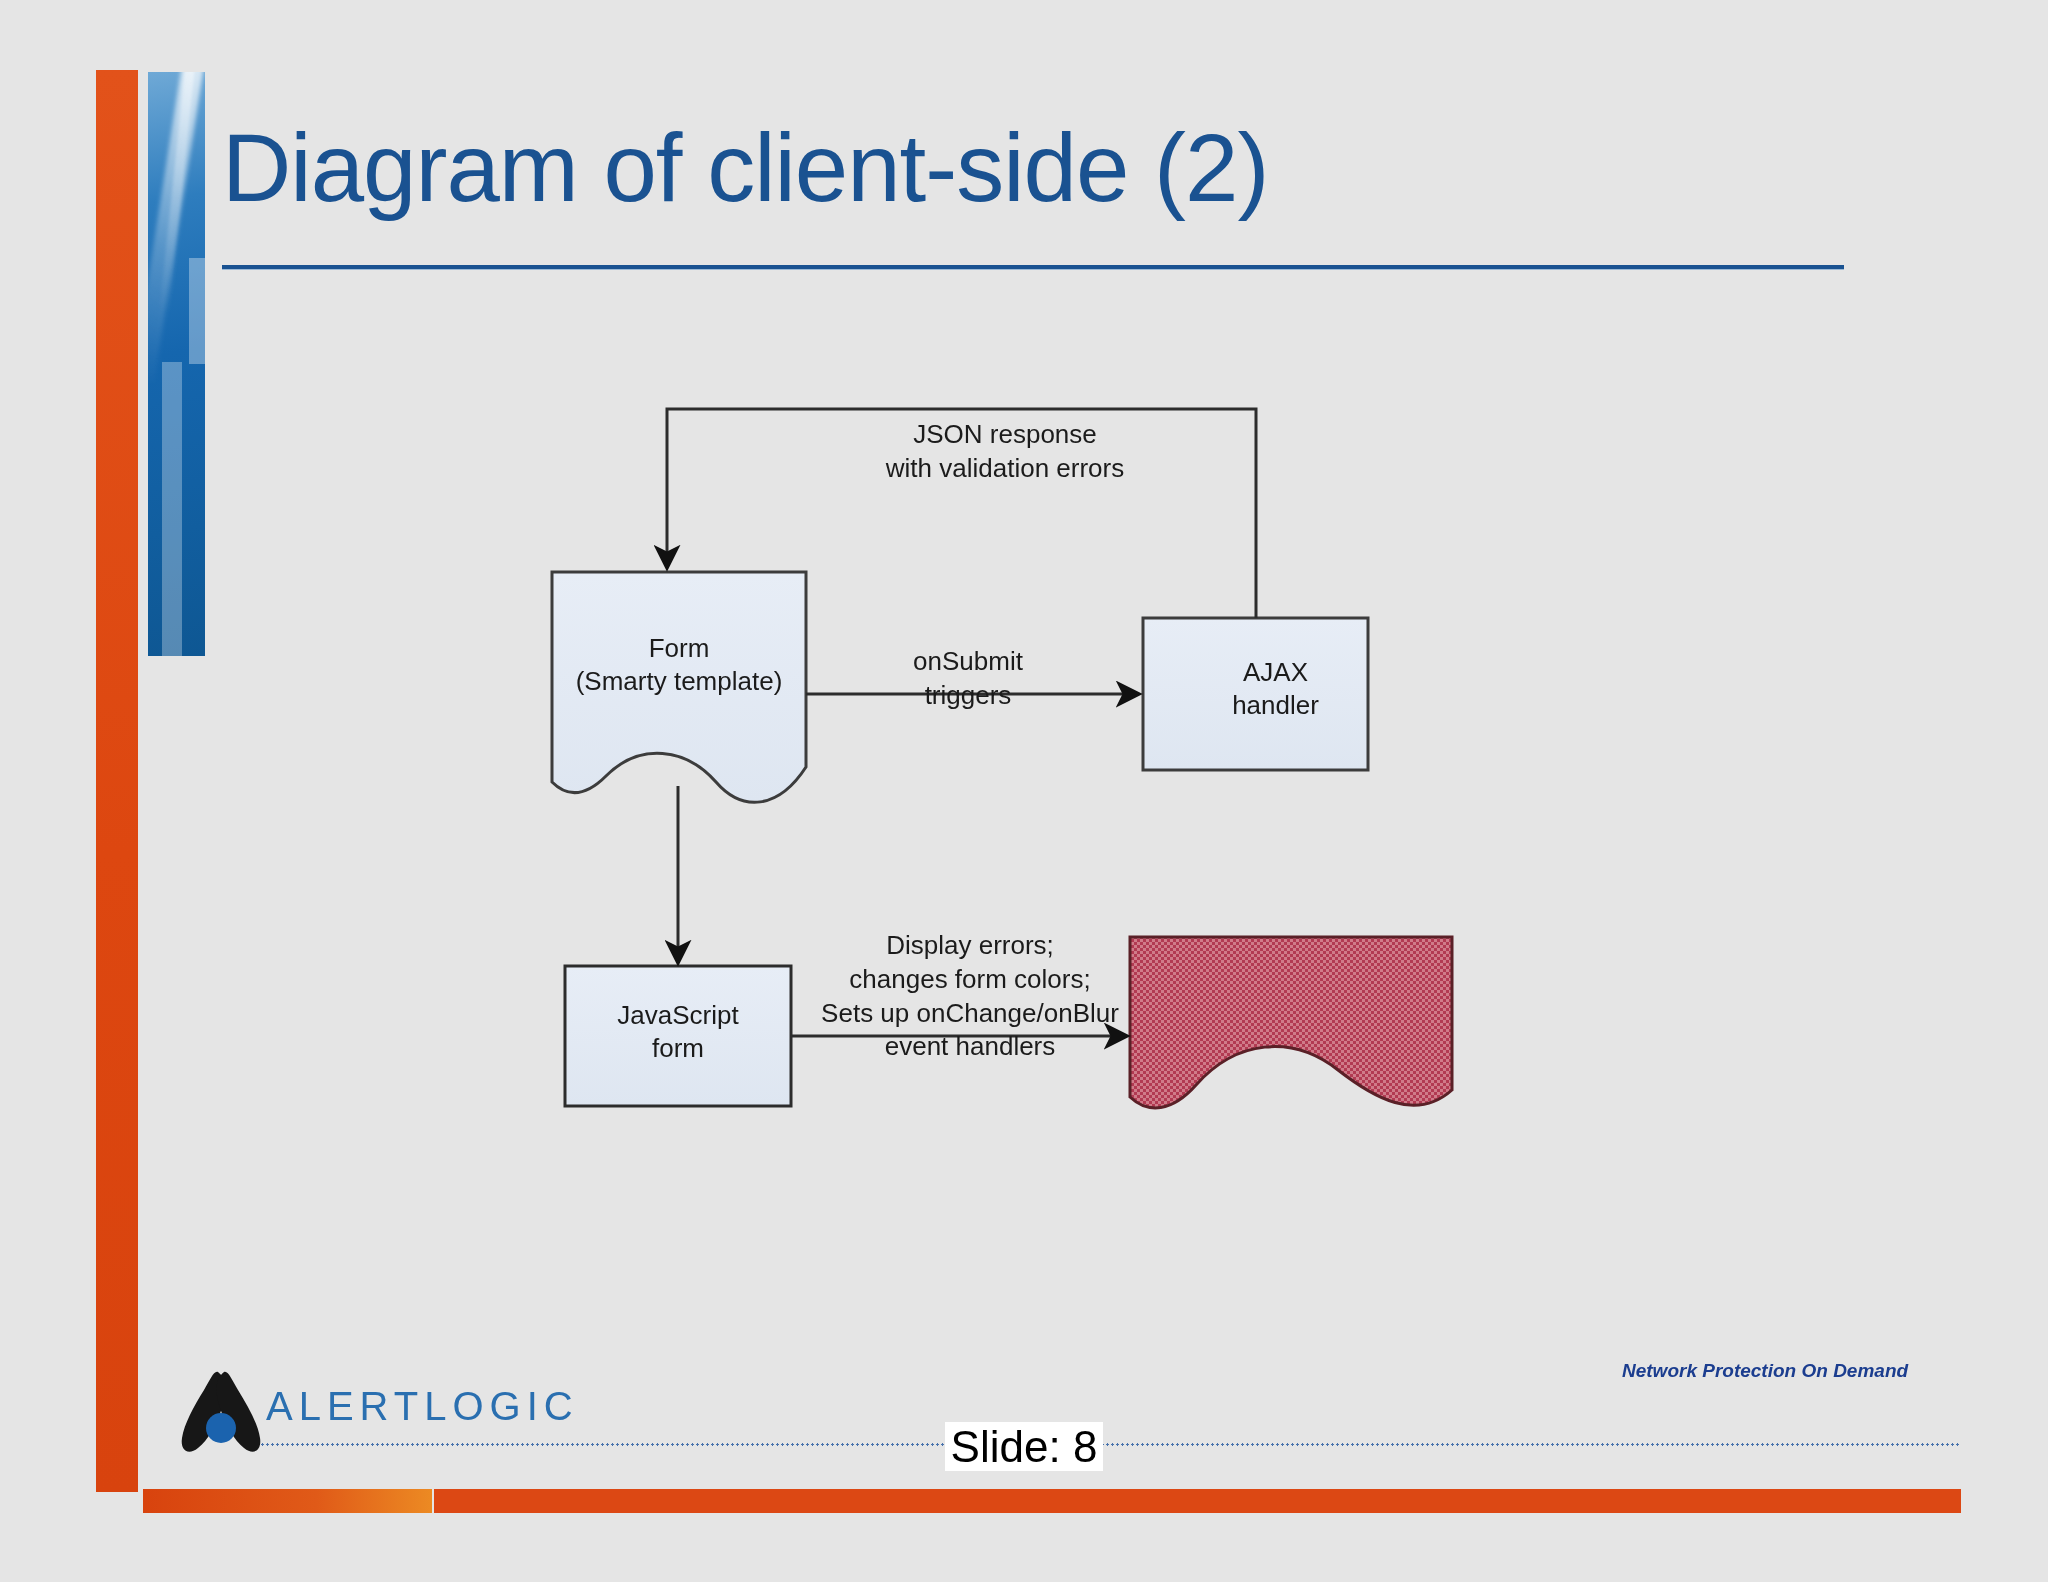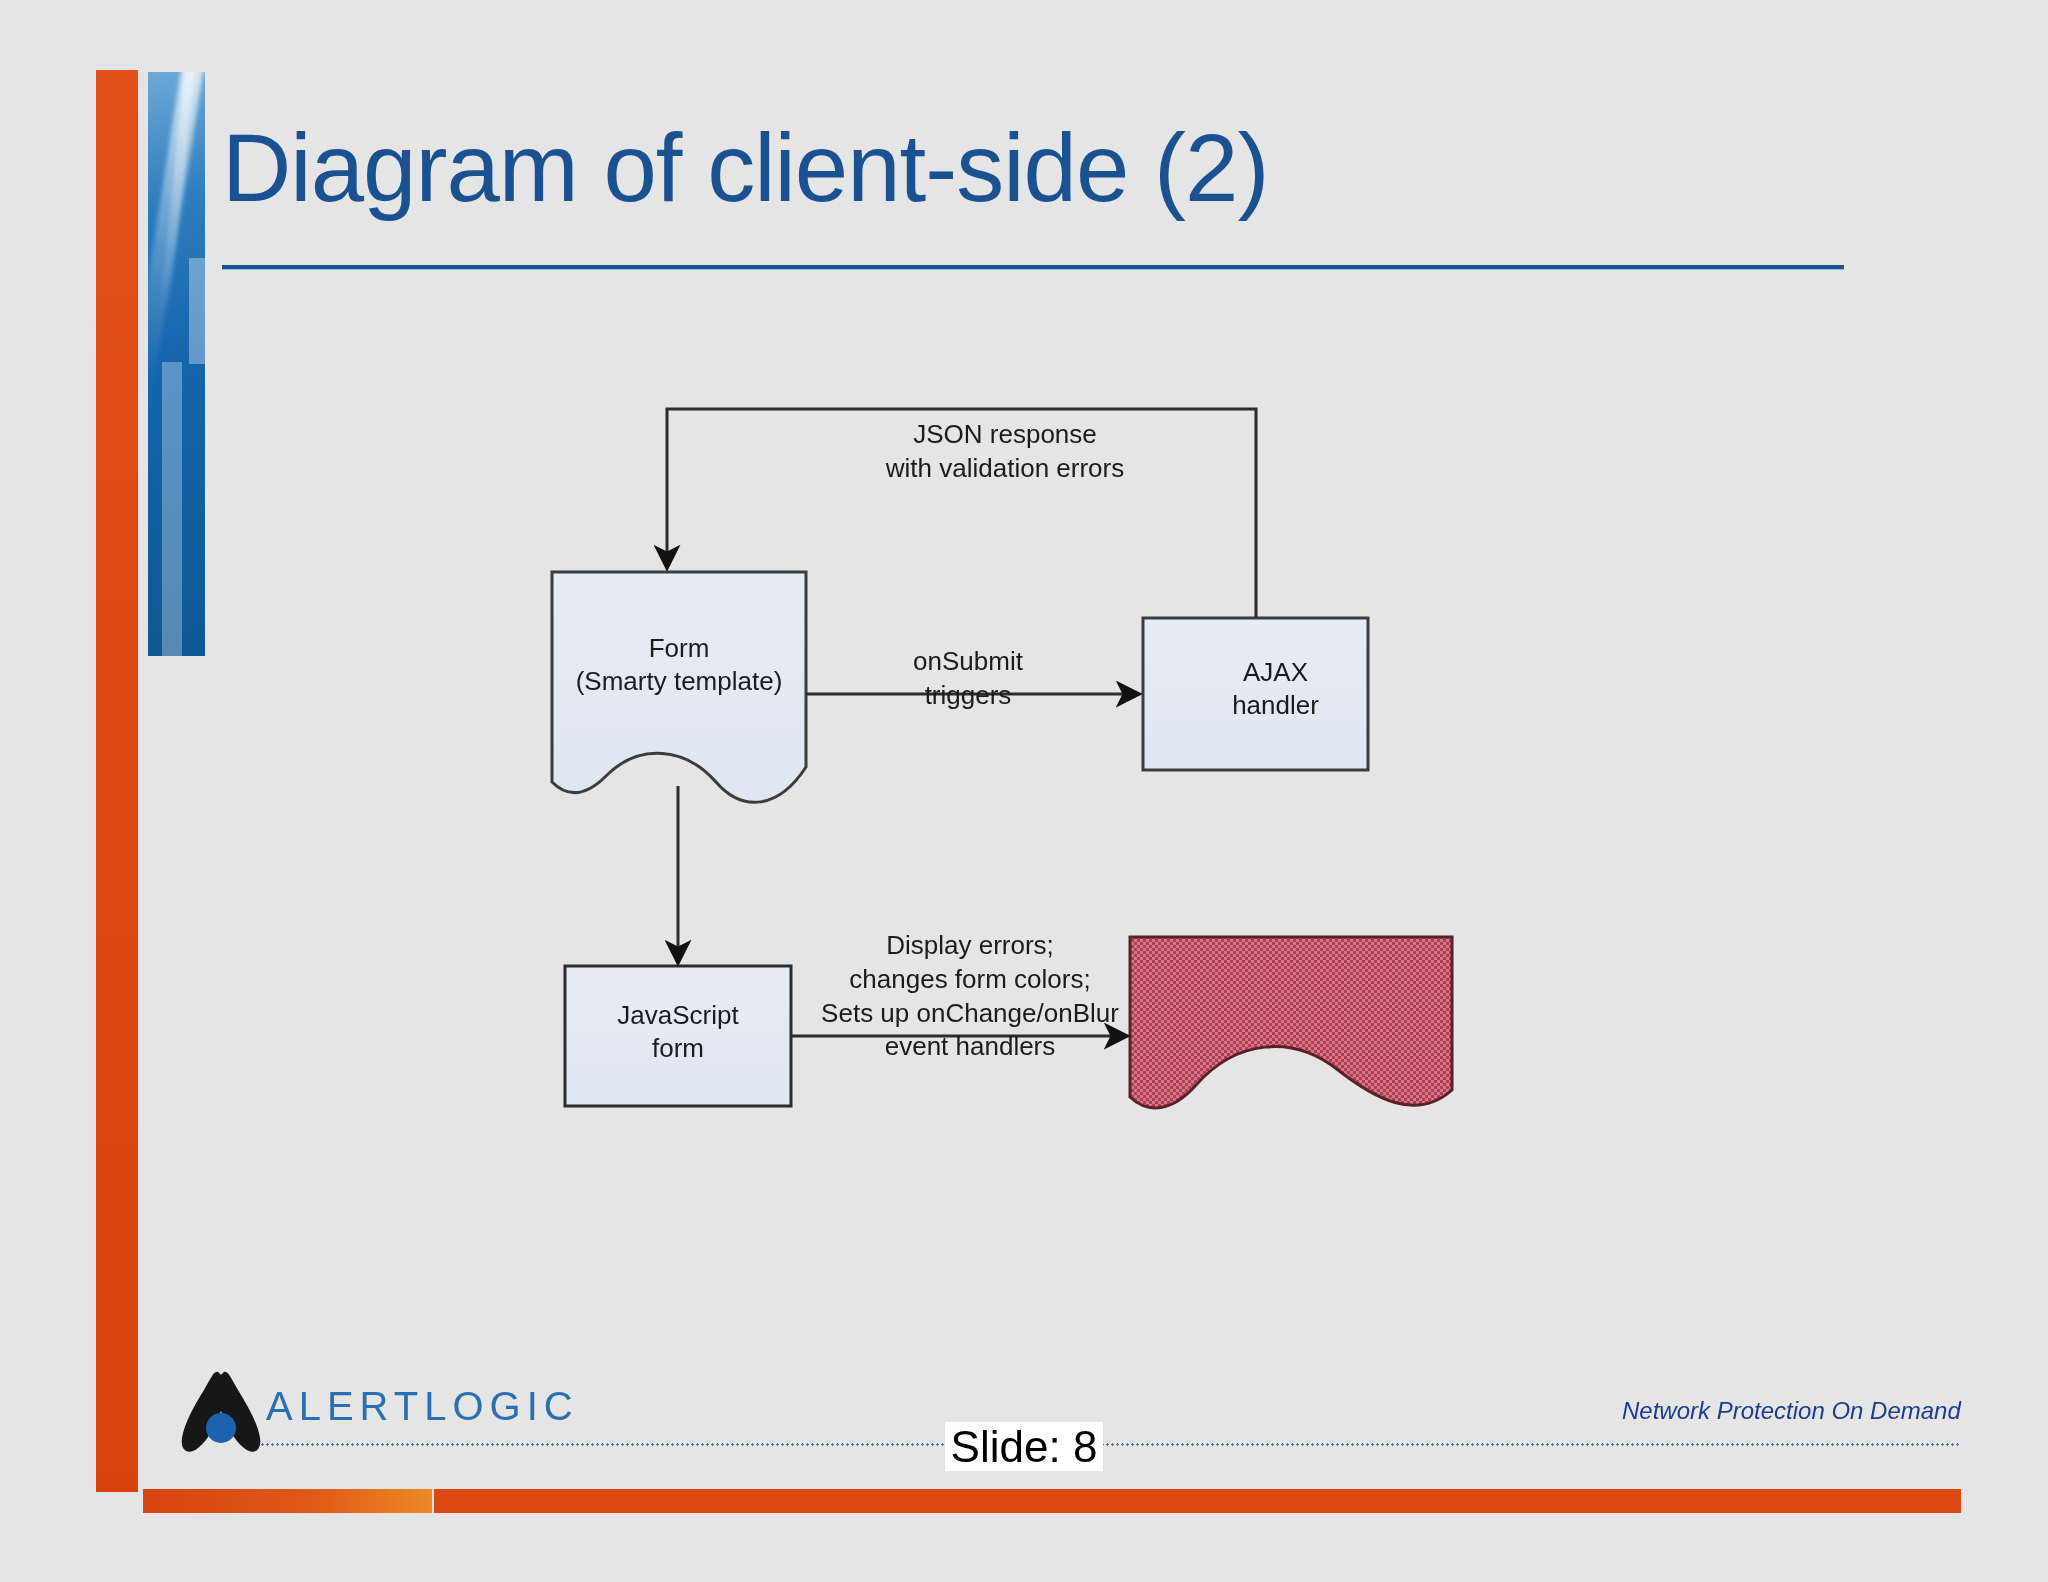--- a/index.html
+++ b/index.html
@@ -153,23 +153,23 @@
     position: absolute;
     left: 88px;
     top: 16px;
     font-size: 40px;
     letter-spacing: 6px;
     color: #2A6FB0;
   }
   .tagline {
     position: absolute;
     left: 1622px;
-    top: 1397px;
-    font-size: 24px;
-    font-weight: normal;
+    top: 1360px;
+    font-size: 19px;
+    font-weight: bold;
     font-style: italic;
     color: #1B3D8F;
     white-space: nowrap;
   }
   .slide-num {
     position: absolute;
     left: 0;
     top: 1422px;
     width: 2048px;
     text-align: center;

